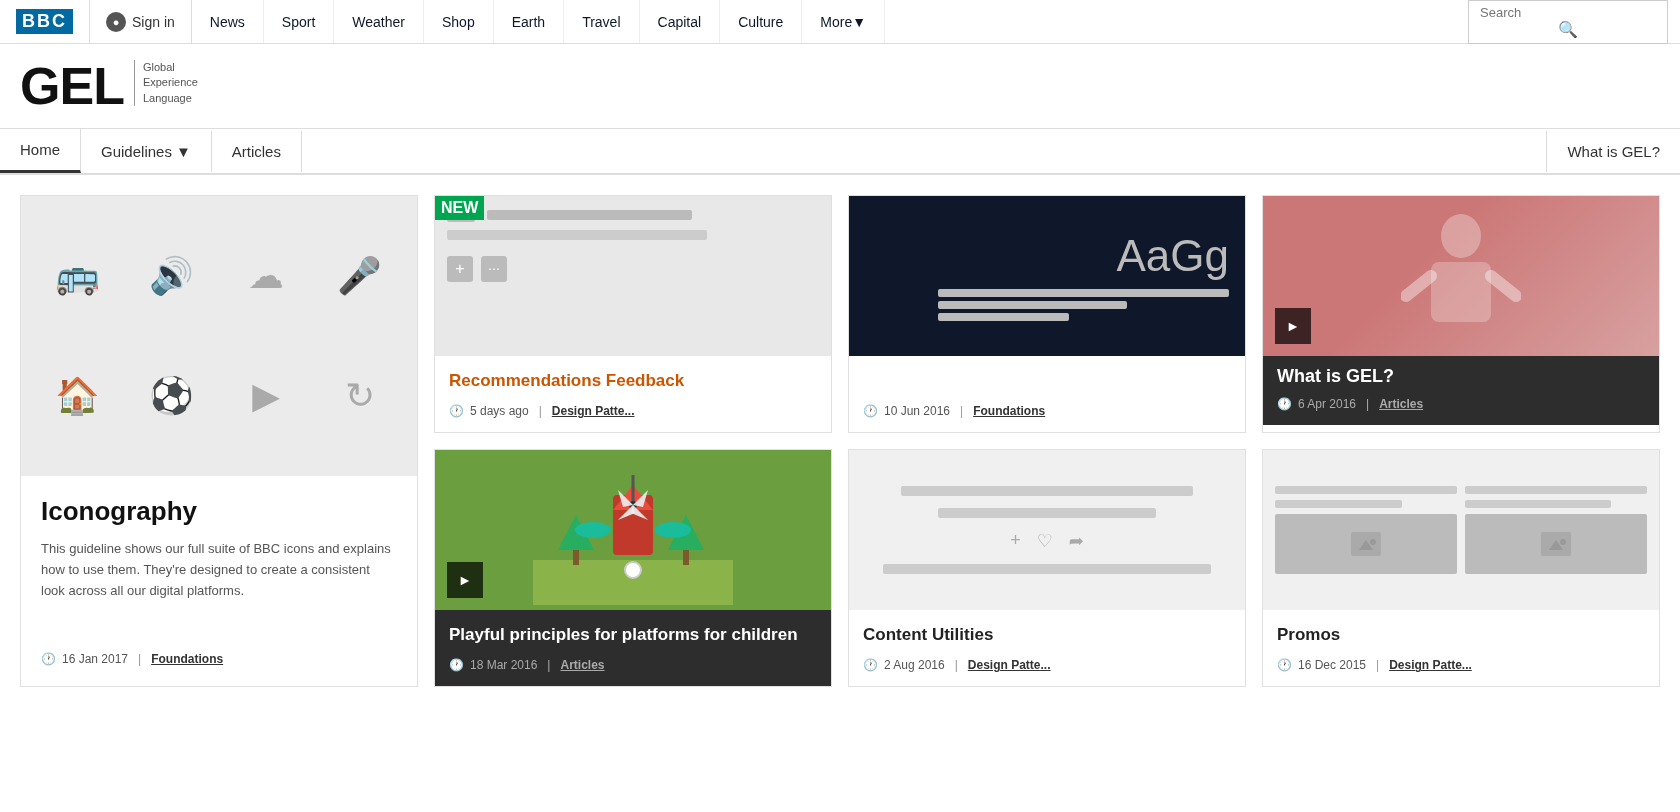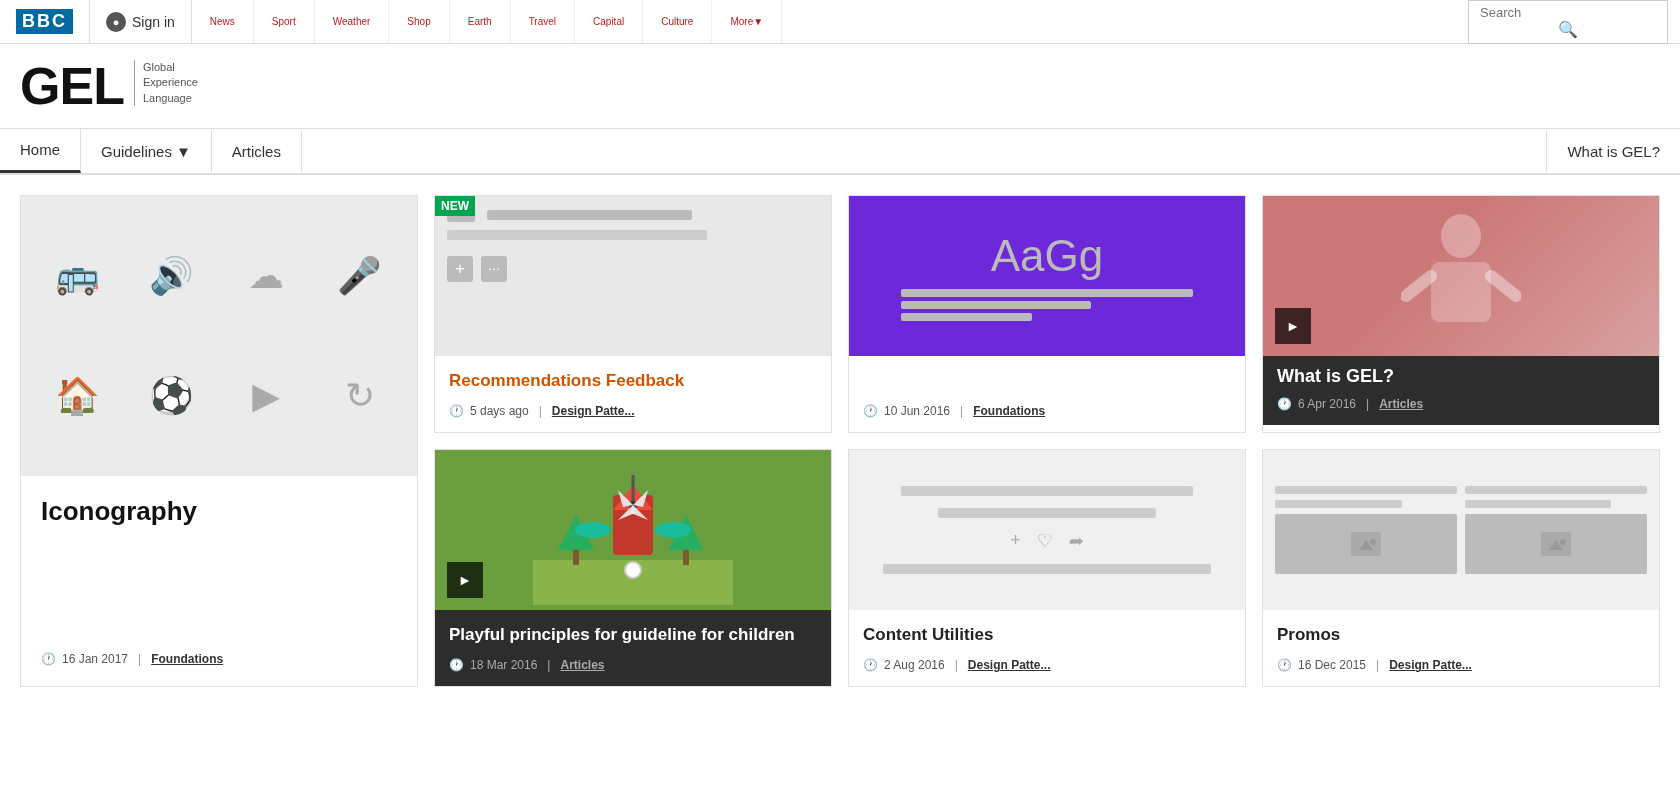--- a/index.html
+++ b/index.html
@@ -51,22 +51,22 @@
       font-size: 11px;
     }
     .nav-links {
       display: flex;
       align-items: center;
       flex: 1;
       height: 100%;
     }
     .nav-link {
       padding: 0 18px;
-      font-size: 10px;
-      color: #b91c1c;
+      font-size: 14px;
+      color: #0f172a;
       height: 100%;
       display: flex;
       align-items: center;
       cursor: pointer;
       text-decoration: none;
       border-right: 1px solid #eee;
     }
     .more-link {
       display: flex;
       align-items: center;
@@ -218,21 +218,21 @@
       font-weight: bold;
     }
 
     
     .new-badge {
       position: absolute;
       top: 0;
       left: 0;
       background: #00a550;
       color: #fff;
-      font-size: 12px;
+      font-size: 16px;
       font-weight: bold;
       padding: 3px 6px;
       z-index: 2;
     }
 
     
     .play-overlay {
       position: absolute;
       bottom: 12px;
       left: 12px;
@@ -263,25 +263,25 @@
     .mock-bar.short { width: 60%; }
     .mock-bar.eye { width: 30px; height: 16px; background: #aaa; }
     .mock-row {
       display: flex;
       align-items: center;
       gap: 6px;
     }
 
     
     .typography-preview {
-      background: #6d28d9;
+      background: #0f172a;
       height: 160px;
       display: flex;
       flex-direction: column;
-      align-items: center;
+      align-items: flex-end;
       justify-content: center;
       gap: 8px;
       padding: 16px;
     }
     .typo-big {
       font-size: 44px;
       color: #bbb;
       font-weight: normal;
     }
     .typo-lines {
@@ -497,20 +497,21 @@
       <span class="icon-item">☁</span>
       <span class="icon-item">🎤</span>
 
       <span class="icon-item">🏠</span>
       <span class="icon-item">⚽</span>
       <span class="icon-item">▶</span>
       <span class="icon-item">↻</span>
     </div>
     <div class="featured-content">
       <h2>Iconography</h2>
+      <p>This guideline shows our full suite of BBC icons and explains how to use them. They're designed to create a consistent look across all our digital platforms.</p>
     </div>
     <div style="padding: 0 20px 20px;">
       <div class="card-meta">
         <span class="clock-icon">🕐</span>
         <span>16 Jan 2017</span>
         <span class="separator">|</span>
         <span class="category-link">Foundations</span>
       </div>
     </div>
   </div>
@@ -604,21 +605,21 @@
         <polygon points="153,60 135,95 171,95" fill="#27ae60"></polygon>
 
         <circle cx="100" cy="115" r="8" fill="#fff" stroke="#ccc" stroke-width="2"></circle>
 
         <ellipse cx="60" cy="75" rx="18" ry="8" fill="#1abc9c"></ellipse>
         <ellipse cx="140" cy="75" rx="18" ry="8" fill="#1abc9c"></ellipse>
       </svg>
       <div class="play-overlay">►</div>
     </div>
     <div class="video-card-bottom">
-      <h3>Playful principles for guideline for children</h3>
+      <h3>Playful principles for platforms for children</h3>
       <div class="card-meta" style="margin-top:auto;">
         <span class="clock-icon" style="color:#aaa;">🕐</span>
         <span style="color:#aaa;">18 Mar 2016</span>
         <span class="separator" style="color:#aaa;">|</span>
         <span class="category-link" style="color:#aaa;">Articles</span>
       </div>
     </div>
   </div>
 
   <div class="card">

